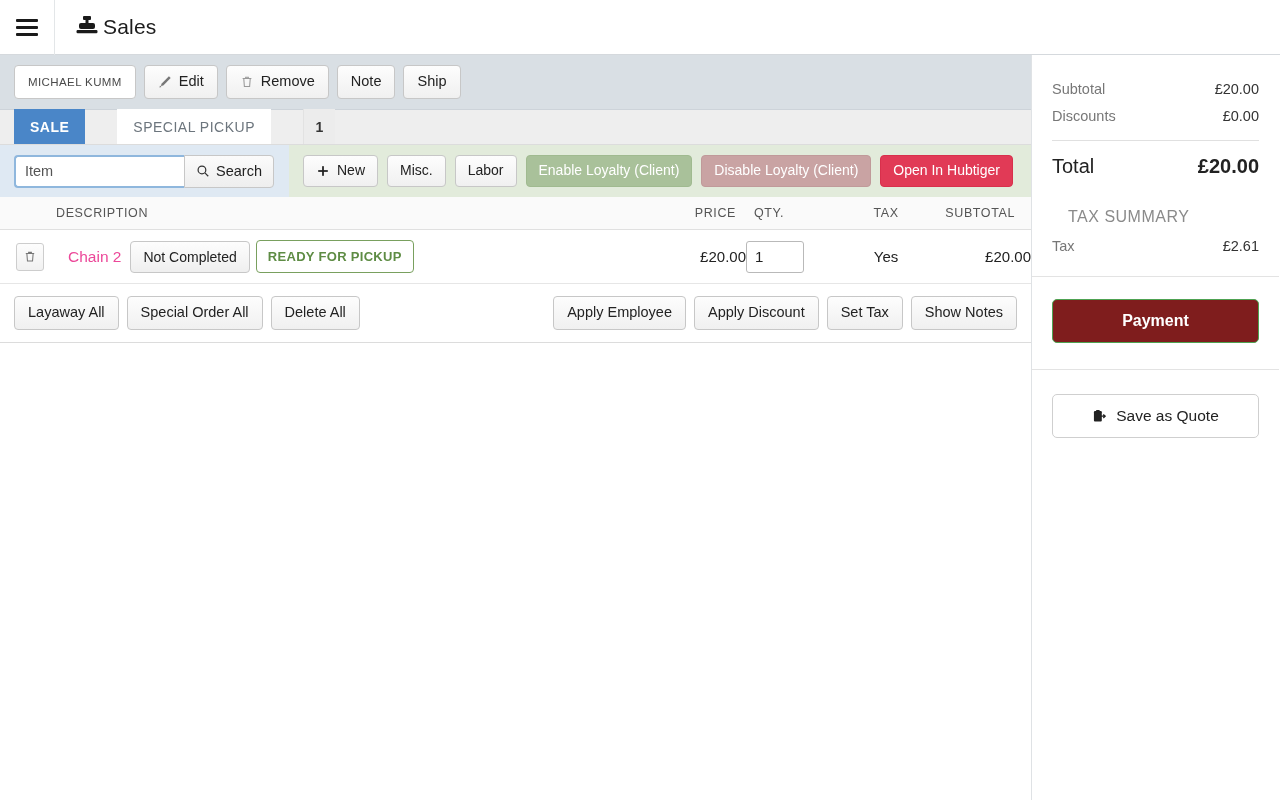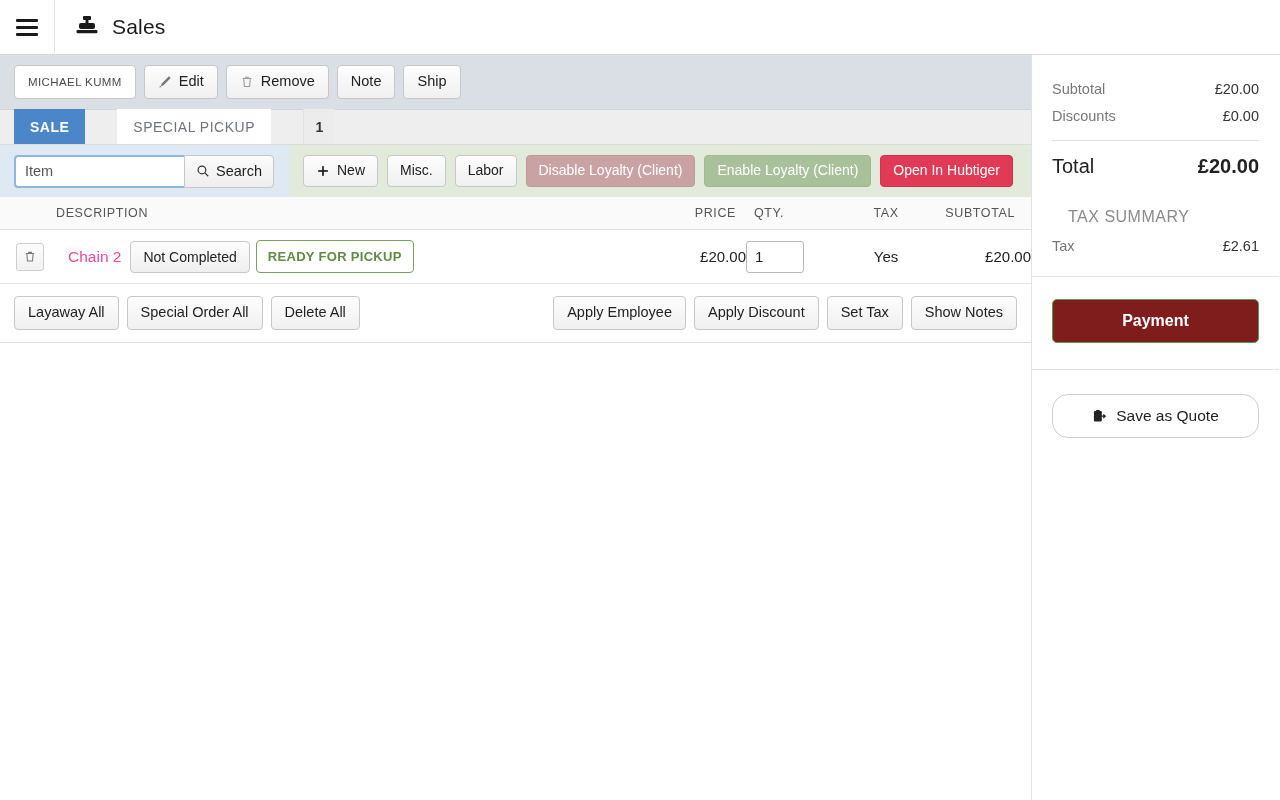--- a/index.html
+++ b/index.html
@@ -27,21 +27,21 @@
     display: flex; align-items: center; justify-content: center;
     border-right: 1px solid #e3e6e8;
     cursor: pointer;
   }
   .hamburger { width: 22px; }
   .hamburger span {
     display: block; height: 3px; background: #1a1a1a;
     border-radius: 1px; margin: 4px 0;
   }
   .title-wrap {
-    display: flex; align-items: center; gap: 13px;
+    display: flex; align-items: center; gap: 4px;
     padding-left: 20px;
   }
   .register-icon { width: 24px; height: 24px; display: block; }
   .app-title {
     font-size: 21px; color: #1c1c1c; font-weight: 400;
     letter-spacing: 0.2px;
   }
 
   
   .body-split { display: flex; height: 750px; }
@@ -292,21 +292,21 @@
     font-size: 16px;
     font-weight: bold;
     font-family: "Liberation Sans", sans-serif;
     cursor: pointer;
   }
   .quote-box { padding: 24px 20px; }
   .quote-btn {
     width: 100%; height: 44px;
     background: #ffffff;
     border: 1px solid #cfcfcf;
-    border-radius: 16px;
+    border-radius: 5px;
     color: #222222;
     font-size: 15.5px;
     font-family: "Liberation Sans", sans-serif;
     cursor: pointer;
     display: flex; align-items: center; justify-content: center; gap: 10px;
   }
 </style>
 </head>
 <body>
 
@@ -382,22 +382,22 @@
           <span class="ic">
             <svg viewBox="0 0 16 16" fill="#222">
                 <rect x="7" y="2.5" width="2" height="11"></rect>
                 <rect x="2.5" y="7" width="11" height="2"></rect>
               </svg>
           </span>
           <span>New</span>
         </button>
         <button class="btn btn-sm">Misc.</button>
         <button class="btn btn-sm">Labor</button>
+        <button class="btn btn-sm btn-loyalty-on">Enable Loyalty (Client)</button>
         <button class="btn btn-sm btn-loyalty-off">Disable Loyalty (Client)</button>
-        <button class="btn btn-sm btn-loyalty-on">Enable Loyalty (Client)</button>
         <button class="btn btn-sm btn-hubtiger">Open In Hubtiger</button>
       </div>
     </div>
 
     <table class="items-table">
       <thead>
         <tr>
           <th class="col-trash"></th>
           <th class="col-desc">DESCRIPTION</th>
           <th class="col-price">PRICE</th>

